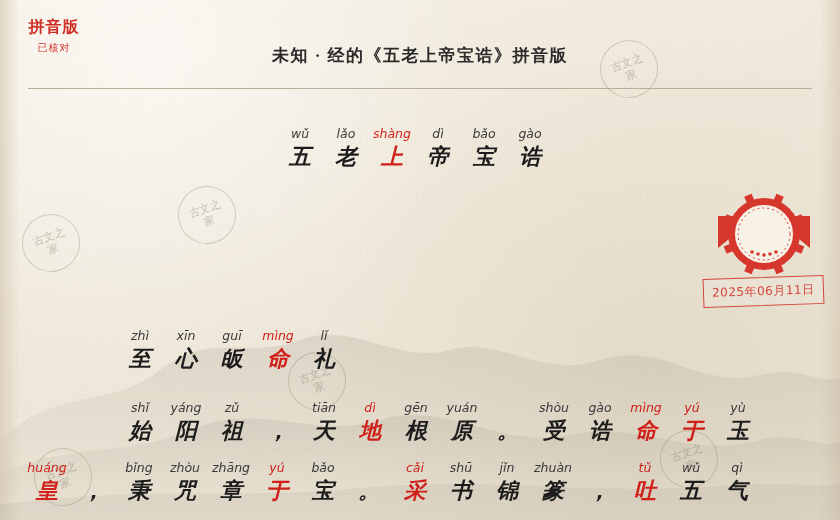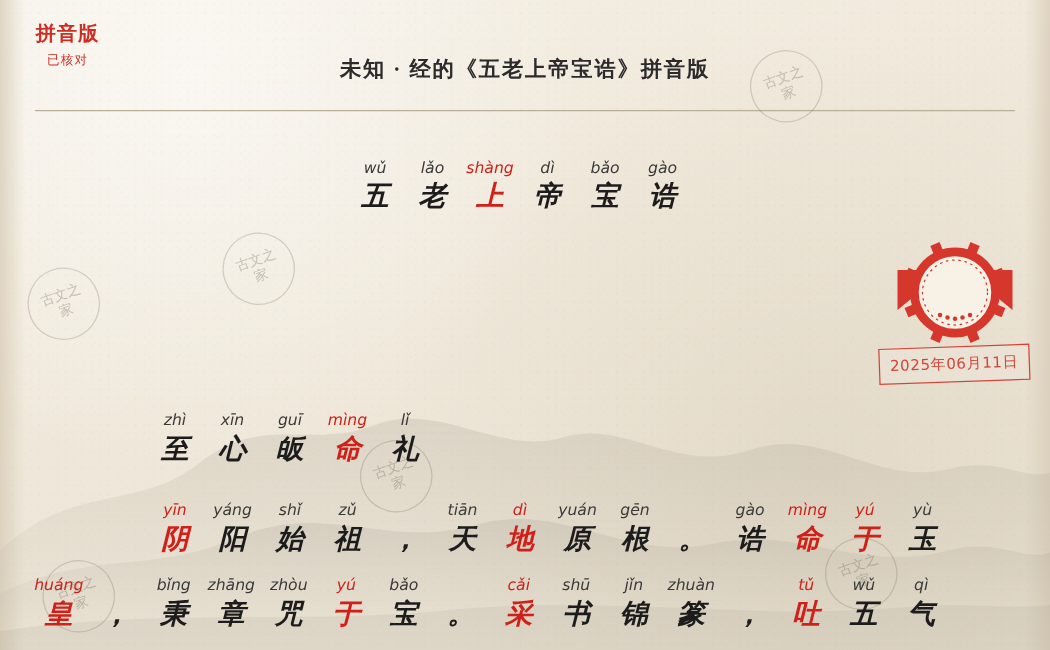--- a/index.html
+++ b/index.html
@@ -277,61 +277,61 @@
       <div class="py">mìng</div>
       <div class="hz">命</div>
     </div>
     <div class="cell">
       <div class="py">lǐ</div>
       <div class="hz">礼</div>
     </div>
   </div>
 
   <div class="line" style="left:117px; top:400px;">
-    <div class="cell red">
-      <div class="py">yīn</div>
-      <div class="hz">阴</div>
+    <div class="cell">
+      <div class="py">shǐ</div>
+      <div class="hz">始</div>
     </div>
     <div class="cell">
       <div class="py">yáng</div>
       <div class="hz">阳</div>
-    </div>
-    <div class="cell">
-      <div class="py">shǐ</div>
-      <div class="hz">始</div>
     </div>
     <div class="cell">
       <div class="py">zǔ</div>
       <div class="hz">祖</div>
     </div>
     <div class="cell punct">
       <div class="py"></div>
       <div class="hz">，</div>
     </div>
     <div class="cell">
       <div class="py">tiān</div>
       <div class="hz">天</div>
     </div>
     <div class="cell red">
       <div class="py">dì</div>
       <div class="hz">地</div>
     </div>
     <div class="cell">
+      <div class="py">gēn</div>
+      <div class="hz">根</div>
+    </div>
+    <div class="cell">
       <div class="py">yuán</div>
       <div class="hz">原</div>
-    </div>
-    <div class="cell">
-      <div class="py">gēn</div>
-      <div class="hz">根</div>
     </div>
     <div class="cell punct">
       <div class="py"></div>
       <div class="hz">。</div>
     </div>
     <div class="cell">
+      <div class="py">shòu</div>
+      <div class="hz">受</div>
+    </div>
+    <div class="cell">
       <div class="py">gào</div>
       <div class="hz">诰</div>
     </div>
     <div class="cell red">
       <div class="py">mìng</div>
       <div class="hz">命</div>
     </div>
     <div class="cell red">
       <div class="py">yú</div>
       <div class="hz">于</div>
@@ -349,26 +349,26 @@
     </div>
     <div class="cell punct">
       <div class="py"></div>
       <div class="hz">，</div>
     </div>
     <div class="cell">
       <div class="py">bǐng</div>
       <div class="hz">秉</div>
     </div>
     <div class="cell">
+      <div class="py">zhòu</div>
+      <div class="hz">咒</div>
+    </div>
+    <div class="cell">
       <div class="py">zhāng</div>
       <div class="hz">章</div>
-    </div>
-    <div class="cell">
-      <div class="py">zhòu</div>
-      <div class="hz">咒</div>
     </div>
     <div class="cell red">
       <div class="py">yú</div>
       <div class="hz">于</div>
     </div>
     <div class="cell">
       <div class="py">bǎo</div>
       <div class="hz">宝</div>
     </div>
     <div class="cell punct">

